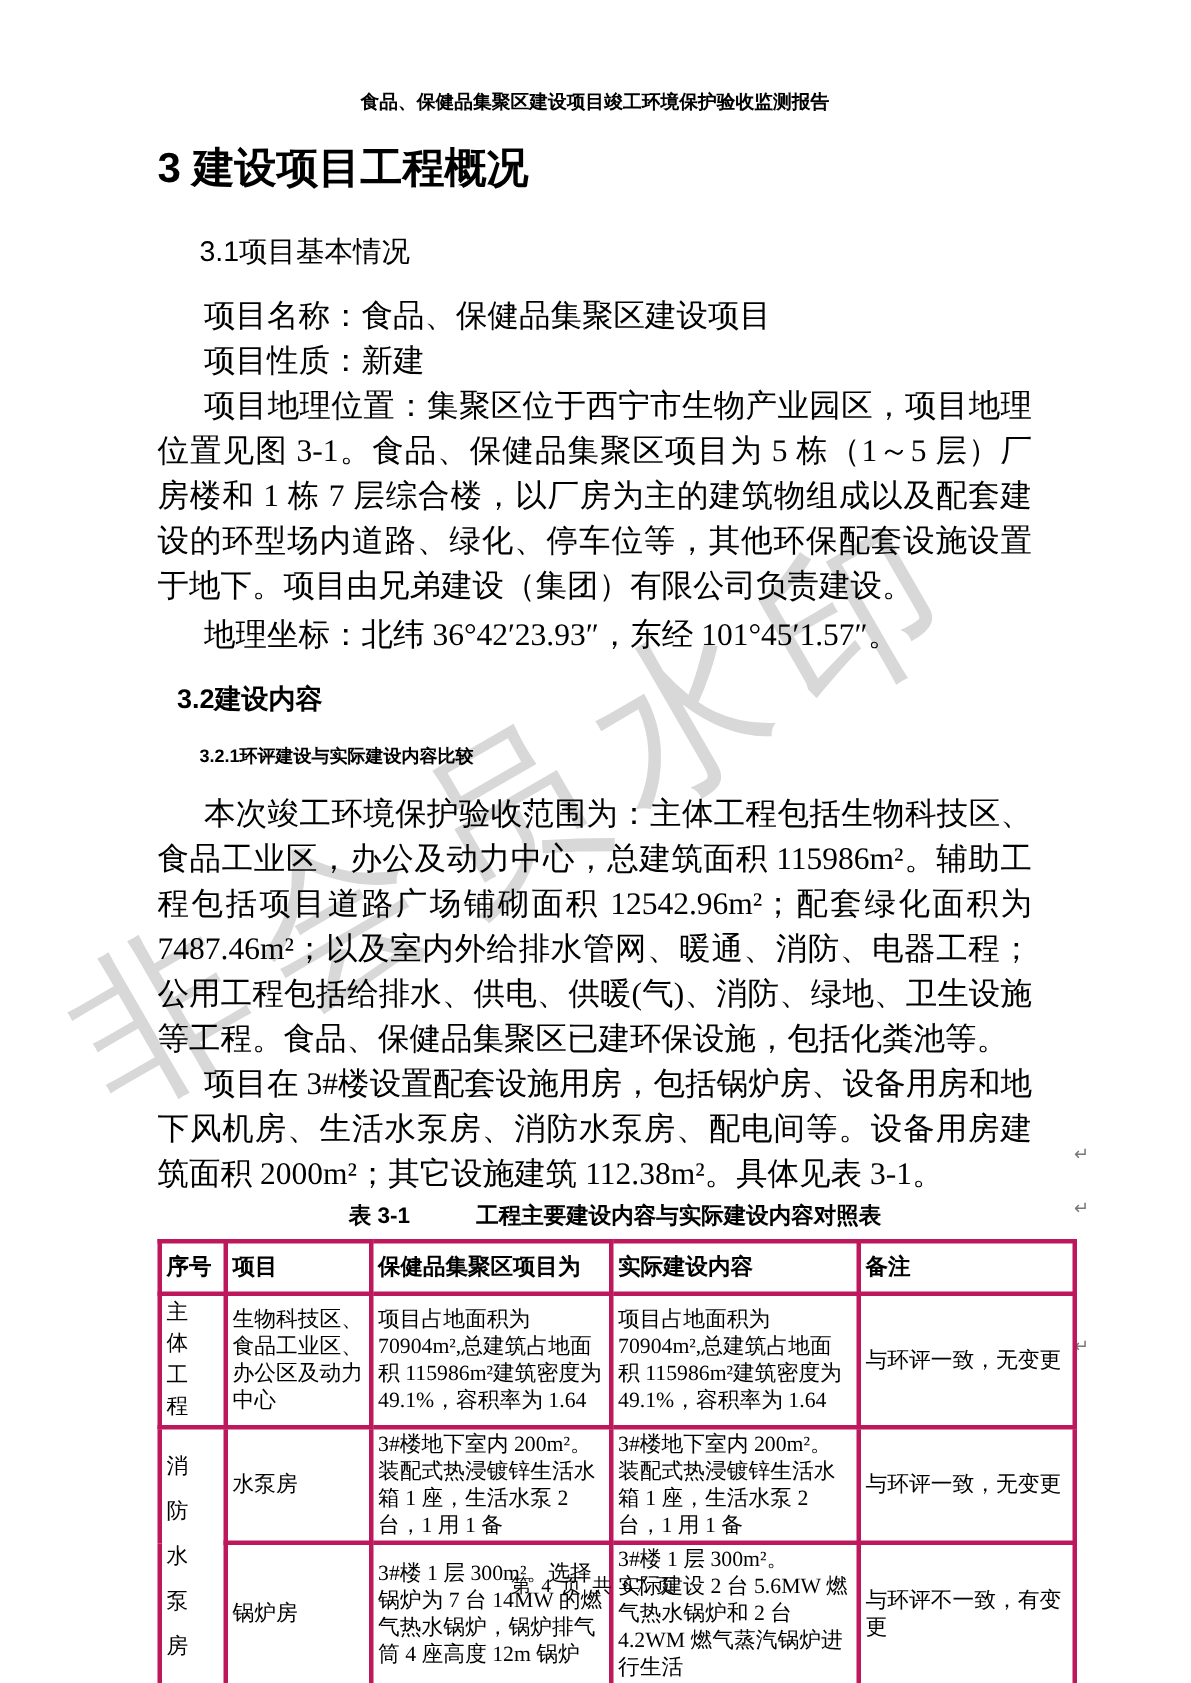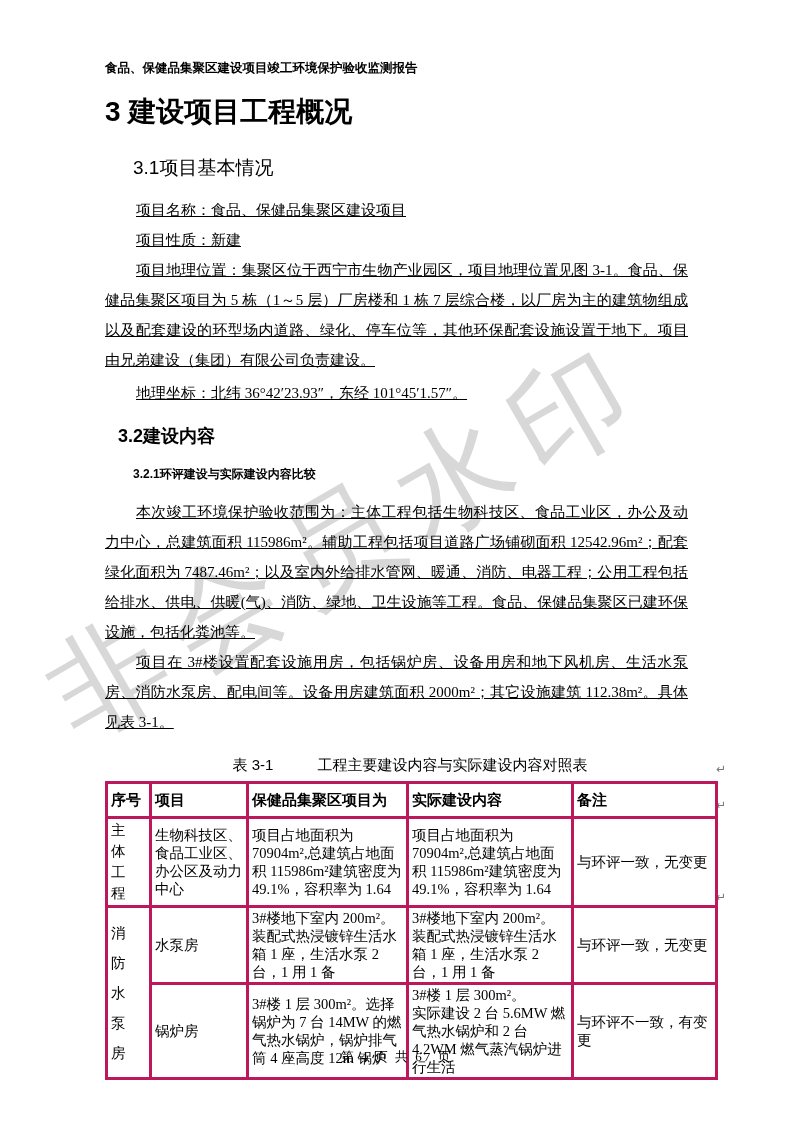--- a/index.html
+++ b/index.html
@@ -10,47 +10,47 @@
   }
   .watermark {
     position:absolute; left:20px; top:640px; z-index:0;
     font-size:115px; letter-spacing:18px; color:#d8d8d8;
     font-family:"Liberation Sans","DejaVu Sans",sans-serif;
     transform:rotate(-30deg); transform-origin:0 0;
     white-space:nowrap; user-select:none;
   }
   .content { position:relative; z-index:1; padding:60px 79px 0 105px; }
   .doc-header {
-    width:583px; font-weight:bold; font-size:12.5px;
+    width:583px; text-align:center; font-weight:bold; font-size:12.5px;
     font-family:"Liberation Sans","DejaVu Sans",sans-serif;
   }
   .h1 {
     margin-top:16px; font-size:28px; font-weight:bold;
     font-family:"Liberation Sans","DejaVu Sans",sans-serif;
   }
   .h2-31 {
     margin-top:24px; margin-left:28px; font-size:19px; font-weight:normal;
     font-family:"Liberation Sans","DejaVu Sans",sans-serif;
   }
   .h2-32 {
     margin-top:16px; margin-left:13px; font-size:18px; font-weight:bold;
     font-family:"Liberation Sans","DejaVu Sans",sans-serif;
   }
   .h3 {
     margin-top:18px; margin-left:28px; font-size:12px; font-weight:bold;
     font-family:"Liberation Sans","DejaVu Sans",sans-serif;
   }
   .para {
-    width:583px; font-size:15px; line-height:30px;
-    text-indent:31px; text-align:justify; margin:0;text-decoration:underline;
+    width:583px; font-size:21px; line-height:30px;
+    text-indent:31px; text-align:justify; margin:0;
   }
   .para-gap { margin-top:14px; }
   .tbl-caption {
-    width:610px; margin-top:19px; text-align:center;
-    font-weight:normal; font-size:15px;
+    width:610px; margin-top:4px; text-align:center;
+    font-weight:bold; font-size:15px;
     font-family:"Liberation Sans","DejaVu Sans",sans-serif;
   }
   .cap-gap { display:inline-block; width:44px; }
   table.main {
     width:610px; border-collapse:collapse; table-layout:fixed;
     margin-top:6px; font-size:14.5px; line-height:18px;
   }
   table.main th, table.main td {
     border:3px solid #be185d; padding:1px 3px; text-align:left;
     vertical-align:middle; overflow:hidden;

